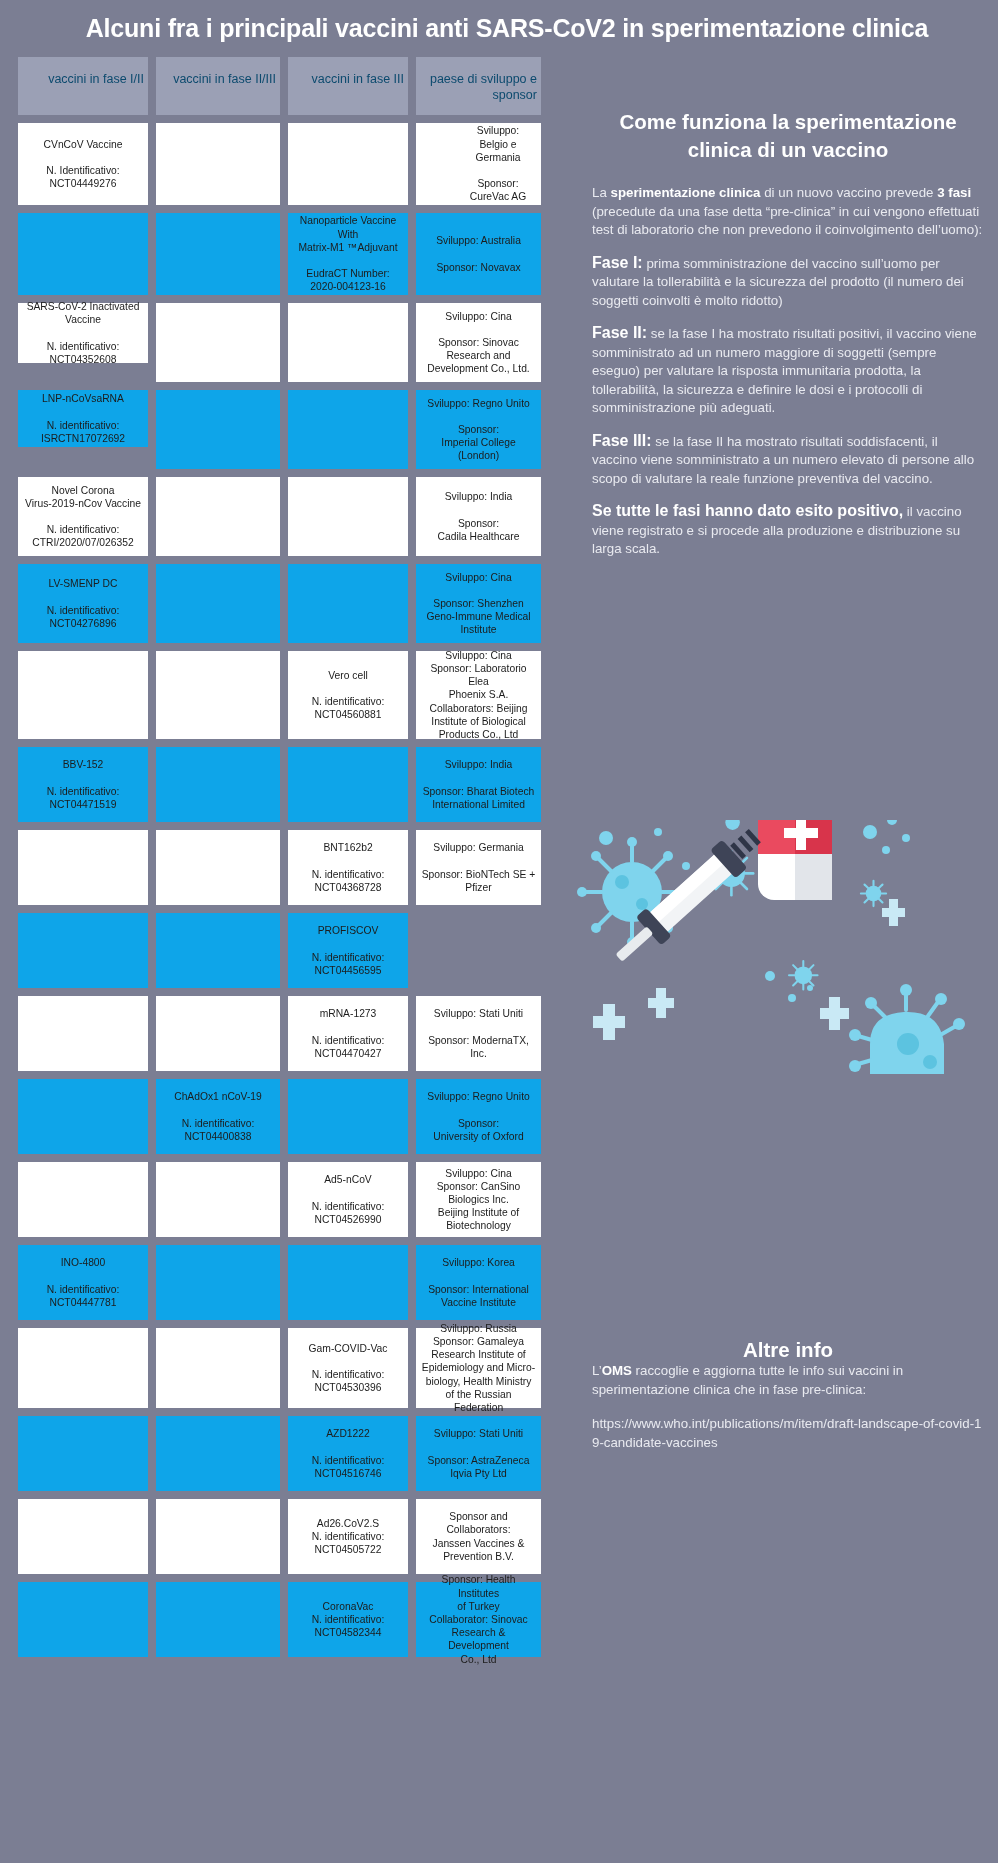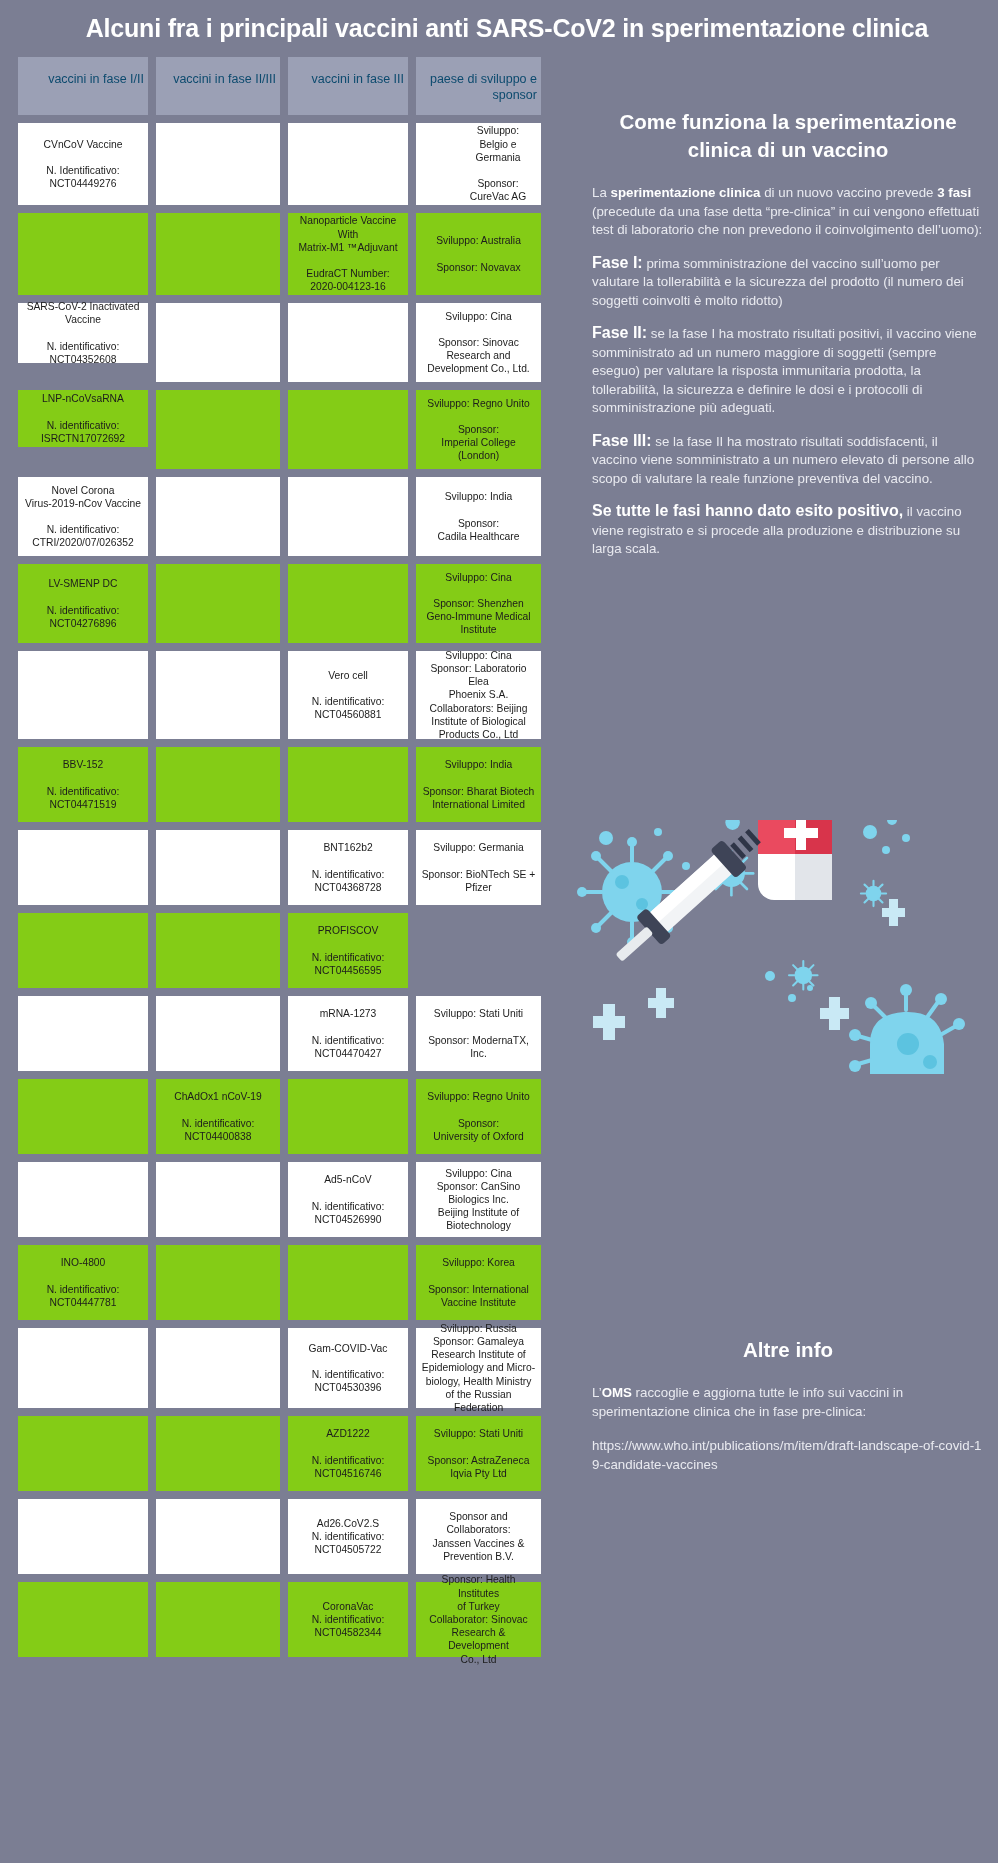--- a/index.html
+++ b/index.html
@@ -46,21 +46,21 @@
   .cell {
     font-size: 10.3px;
     line-height: 13.2px;
     color: #1c1c1c;
     text-align: center;
     padding: 8px 4px;
     display: flex; flex-direction: column; justify-content: center;
     white-space: pre-line;
   }
   .cell.white { background: #ffffff; }
-  .cell.cyan  { background: #84cc16; }
+  .cell.cyan  { background: #0ea5e9; }
 
   
   .side {
     position: absolute; left: 592px; top: 108px; width: 392px;
   }
   .side h2 {
     color: #ffffff; font-size: 20.5px; font-weight: bold;
     text-align: center; line-height: 28px; margin-bottom: 20px;
   }
   .side p {
@@ -69,21 +69,21 @@
   }
   .side p b { color: #ffffff; font-weight: bold; }
   .side p .big { font-size: 16px; font-weight: bold; color: #ffffff; }
 
   
   .altre {
     position: absolute; left: 592px; top: 1338px; width: 392px;
   }
   .altre h2 {
     color: #ffffff; font-size: 20.5px; font-weight: bold;
-    text-align: center; margin-bottom: 22px;
+    text-align: center; 
   }
   .altre p { color: #e9eaf0; font-size: 13.3px; line-height: 18.5px; margin-bottom: 16px; }
   .altre p b { color: #ffffff; font-weight: bold; }
 
   
   .illo { position: absolute; left: 570px; top: 820px; width: 420px; height: 320px; }
 </style>
 </head>
 <body>
 

